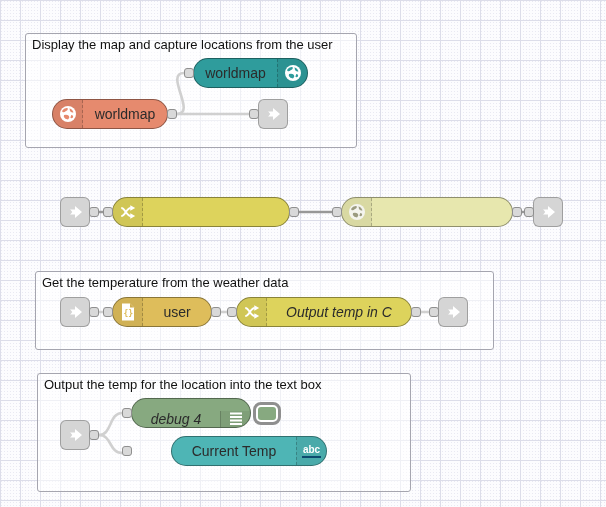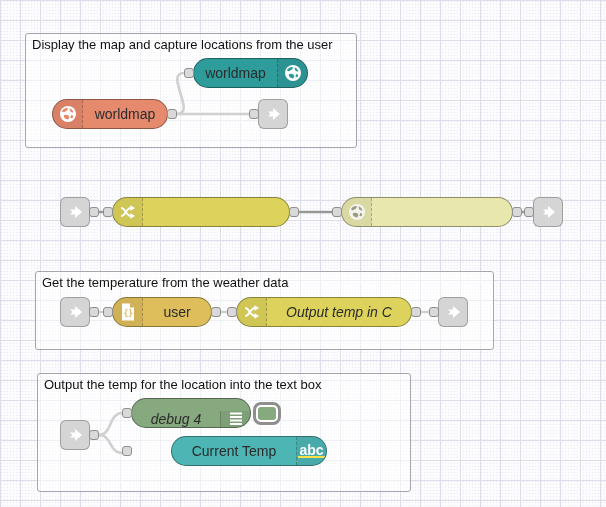--- a/index.html
+++ b/index.html
@@ -57,22 +57,22 @@
   }
   
   .c-worldmap-display{background:#2f9c9c;}
   .c-worldmap-in{background:#e68a6e;}
   .c-function{background:#ddd35c;}
   .c-openweathermap{background:#e7e7ae;}
   .c-json{background:#debd5b;}
   .c-debug{background:#87a980;}
   .c-text{background:#4eb5b5;}
   .abc-glyph{
-    font-size:14px;font-weight:bold;color:#fff;
-    border-bottom:2px solid #fde047;line-height:12px;padding:0 1px;
+    font-size:10px;font-weight:bold;color:#fff;
+    border-bottom:2px solid #0c4a6e;line-height:12px;padding:0 1px;
   }
   .toggle-outer{
     position:absolute;width:28px;height:23px;box-sizing:border-box;
     background:#fff;border:3px solid #8f8f8f;border-radius:8px;
   }
   .toggle-inner{
     position:absolute;left:2px;top:2px;right:2px;bottom:2px;
     background:#87a980;border-radius:3px;
   }
   svg.wires{position:absolute;left:0;top:0;pointer-events:none;}

